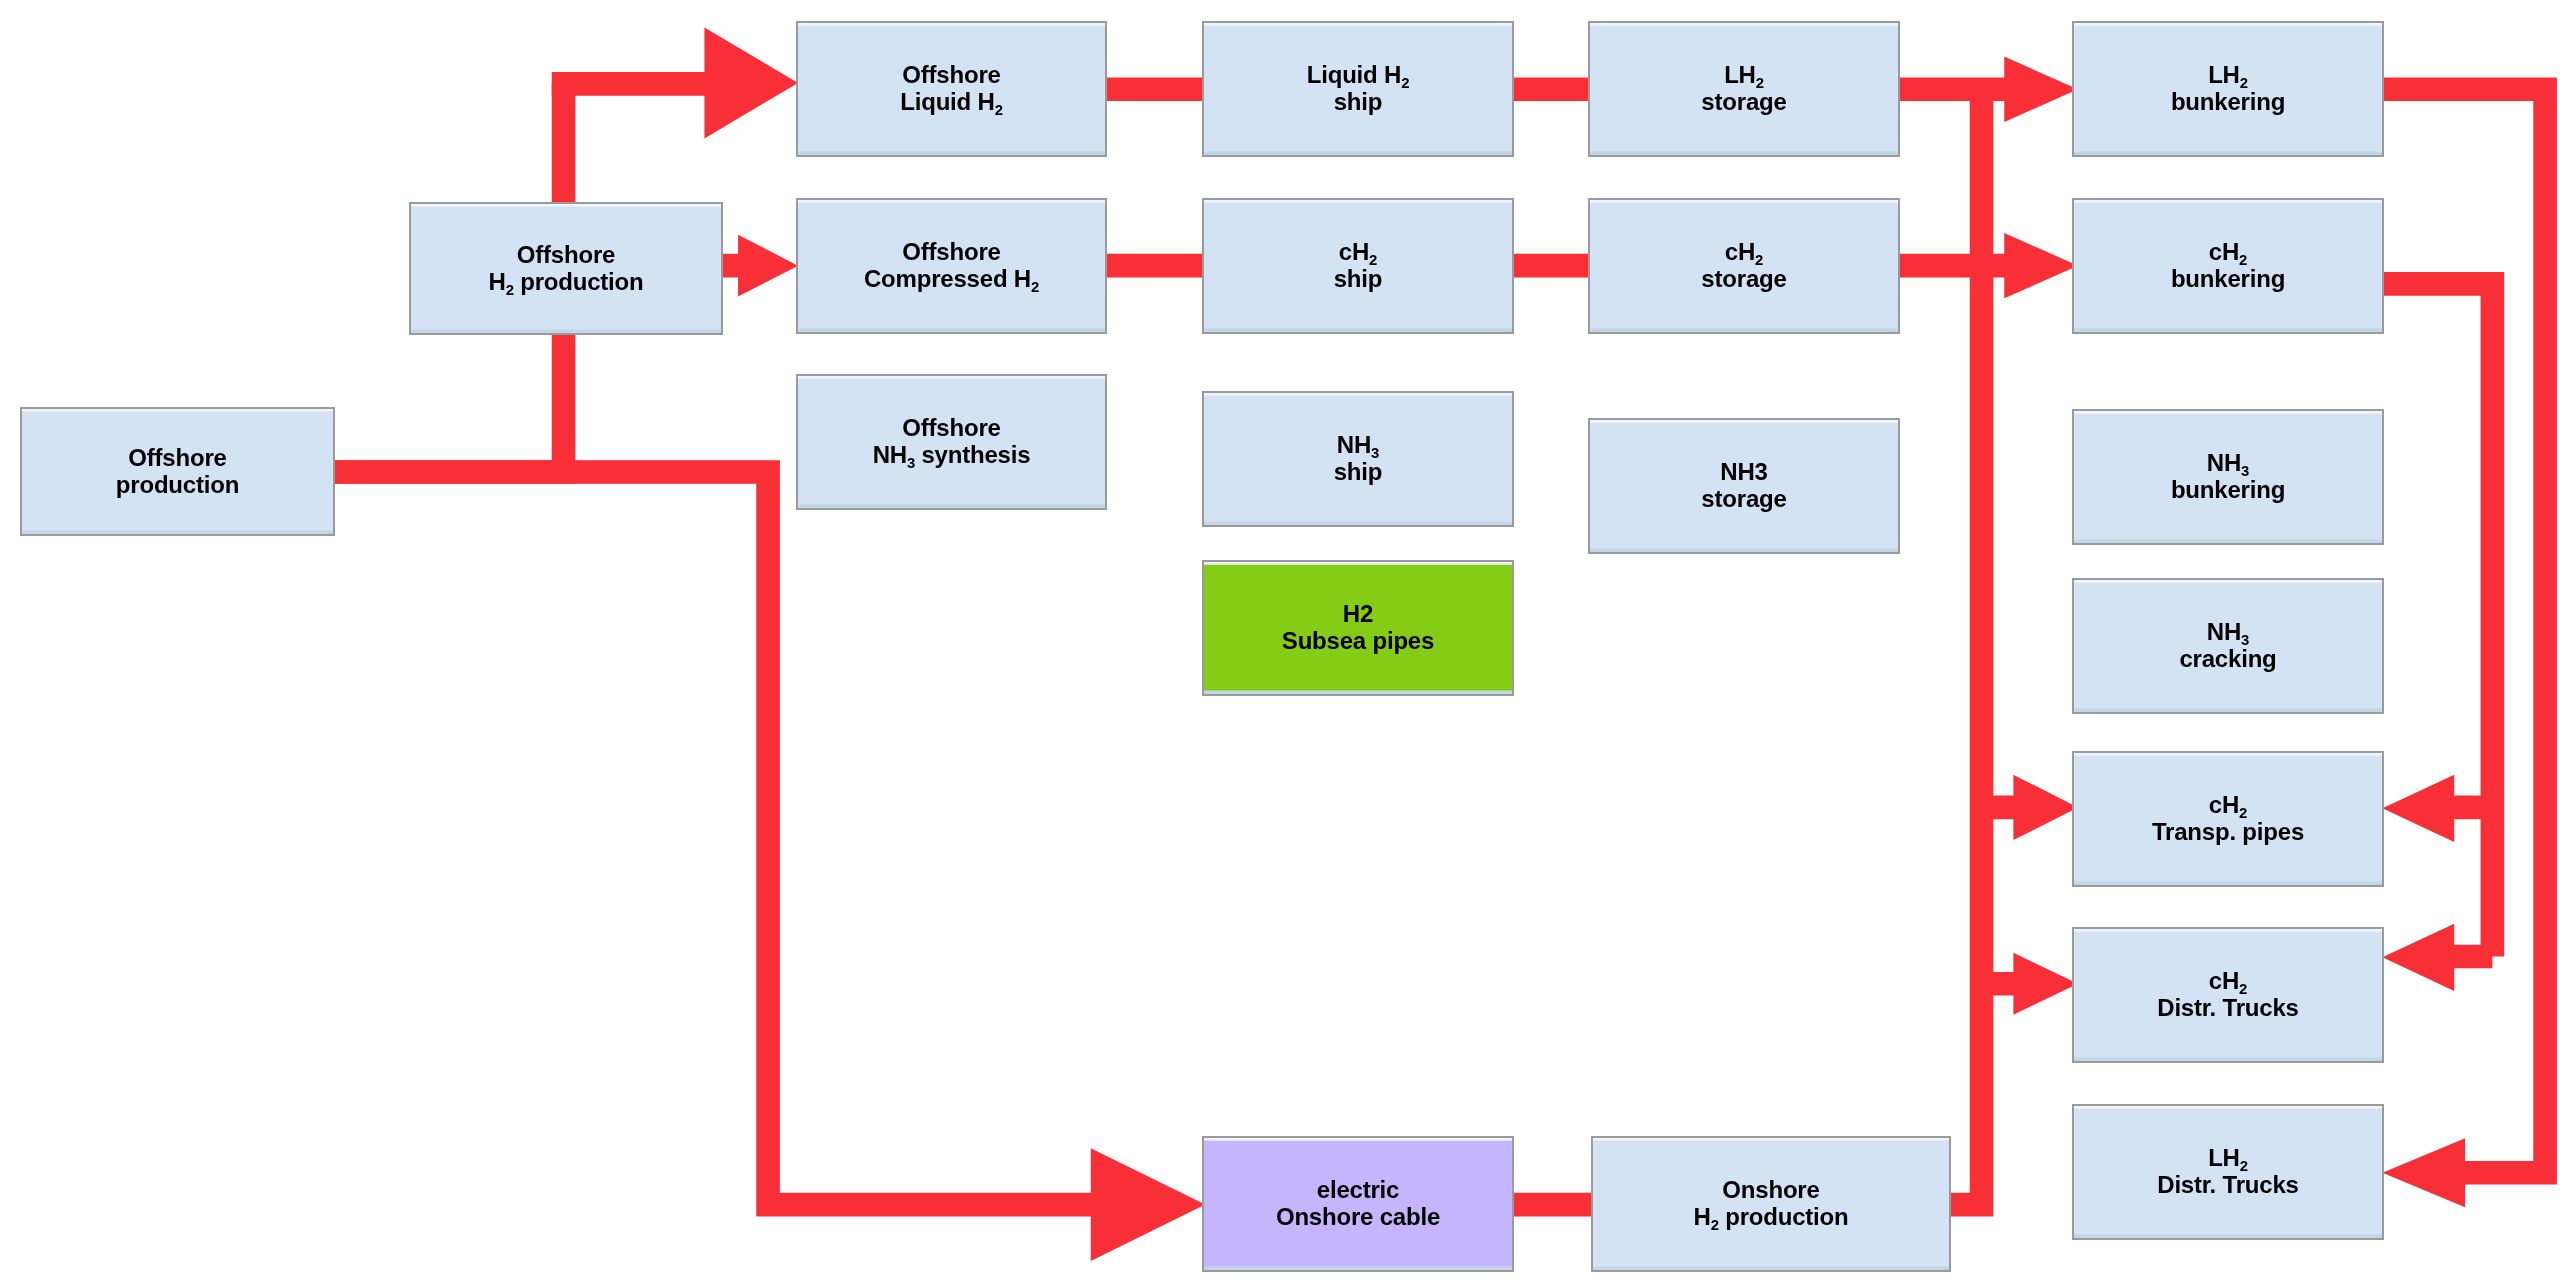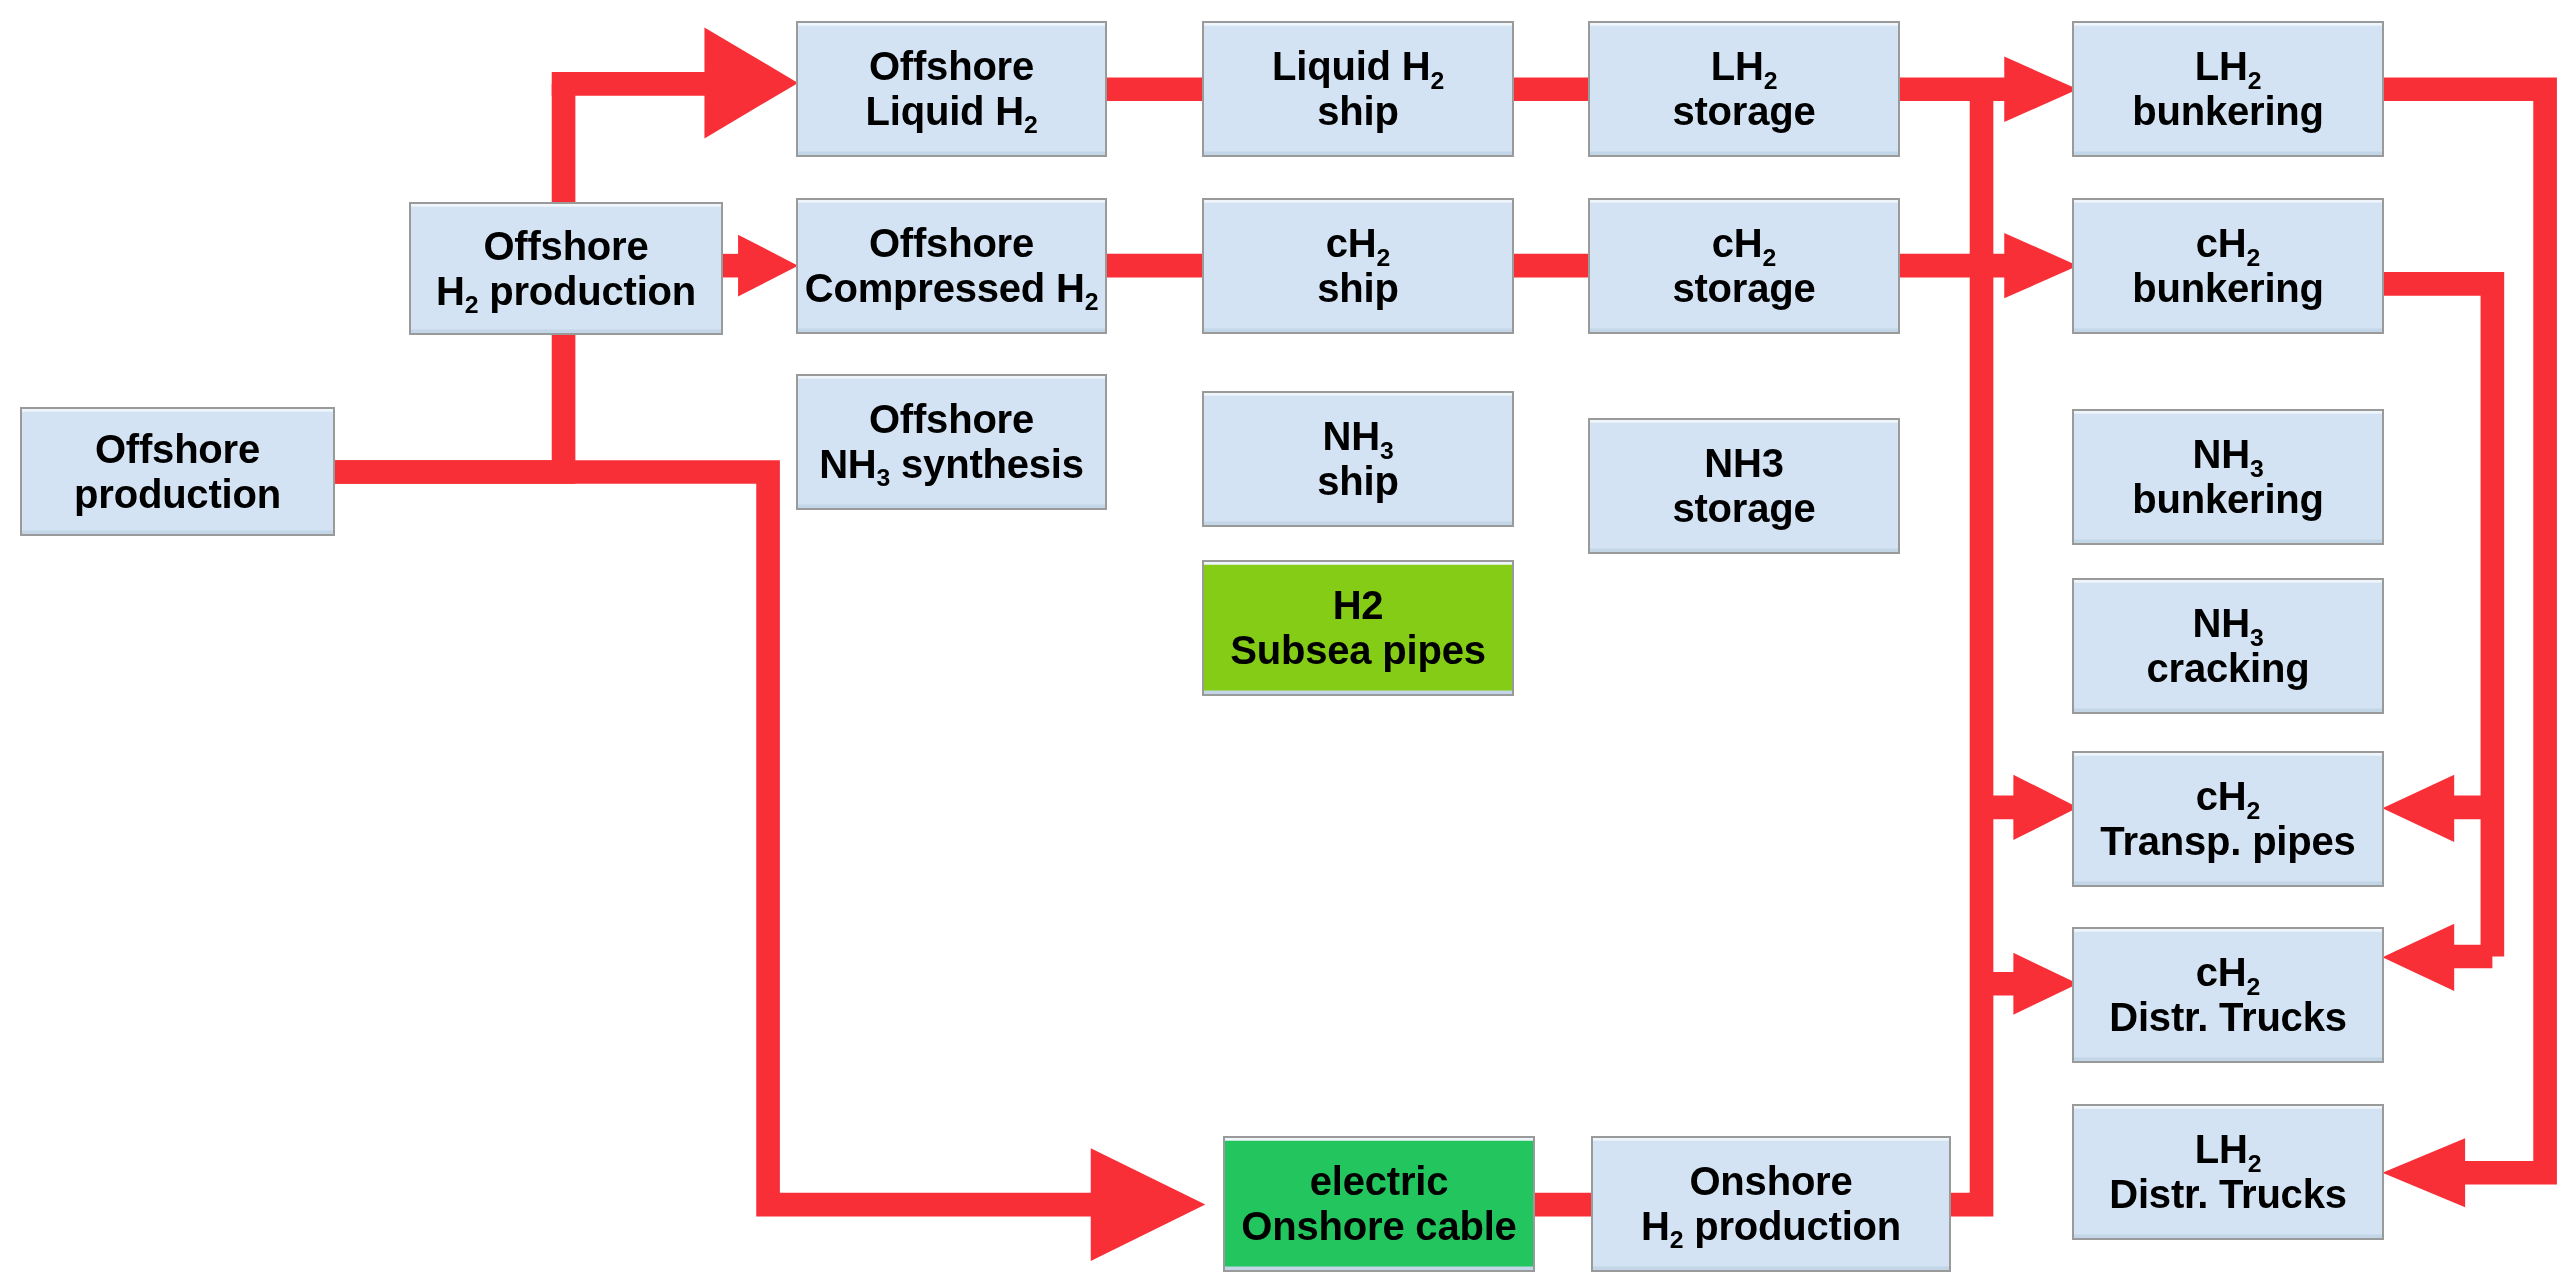--- a/index.html
+++ b/index.html
@@ -30,21 +30,21 @@
     background:#d3e3f3;
     border:2.7px solid #9a9a9a;
     border-top-color:#b9b9b9;
     border-left-color:#aeaeae;
     display:flex;
     align-items:center;
     justify-content:center;
     text-align:center;
     color:#000000;
     font-weight:bold;
-    font-size:40px;
+    font-size:24px;
     line-height:1.12;
     letter-spacing:-0.2px;
     box-shadow:inset 0 3.6px 0 -0.9px #eef5fb, inset 0 -4.5px 0 -0.9px #c3d6e8;
   }
   .node .txt{display:block;padding:0 5.5px;}
   .node sub{
     font-size:0.62em;
     vertical-align:baseline;
     position:relative;
     top:0.34em;
@@ -212,21 +212,21 @@
           <span class="lbl-line"><span>cH</span><sub>2</sub></span>
           <span class="lbl-line"><span>Distr. Trucks</span></span>
         </span>
       </div>
       <div class="node" style="left: 2072px; top: 1104px; width: 312px; height: 136px; background: rgb(211, 227, 243); border-color: rgb(154, 154, 154); color: rgb(0, 0, 0);">
         <span class="txt">
           <span class="lbl-line"><span>LH</span><sub>2</sub></span>
           <span class="lbl-line"><span>Distr. Trucks</span></span>
         </span>
       </div>
-      <div class="node" style="left: 1202px; top: 1136px; width: 312px; height: 136px; background: #22c55e; border-color: rgb(154, 154, 154); color: rgb(0, 0, 0); margin-left: 21px;">
+      <div class="node" style="left: 1202px; top: 1136px; width: 312px; height: 136px; background: #c4b5fd; border-color: rgb(154, 154, 154); color: rgb(0, 0, 0);">
         <span class="txt">
           <span class="lbl-line"><span>electric</span></span>
           <span class="lbl-line"><span>Onshore cable</span></span>
         </span>
       </div>
       <div class="node" style="left: 1591px; top: 1136px; width: 360px; height: 136px; background: rgb(211, 227, 243); border-color: rgb(154, 154, 154); color: rgb(0, 0, 0);">
         <span class="txt">
           <span class="lbl-line"><span>Onshore</span></span>
           <span class="lbl-line"><span>H</span><sub>2</sub><span> production</span></span>
         </span>

